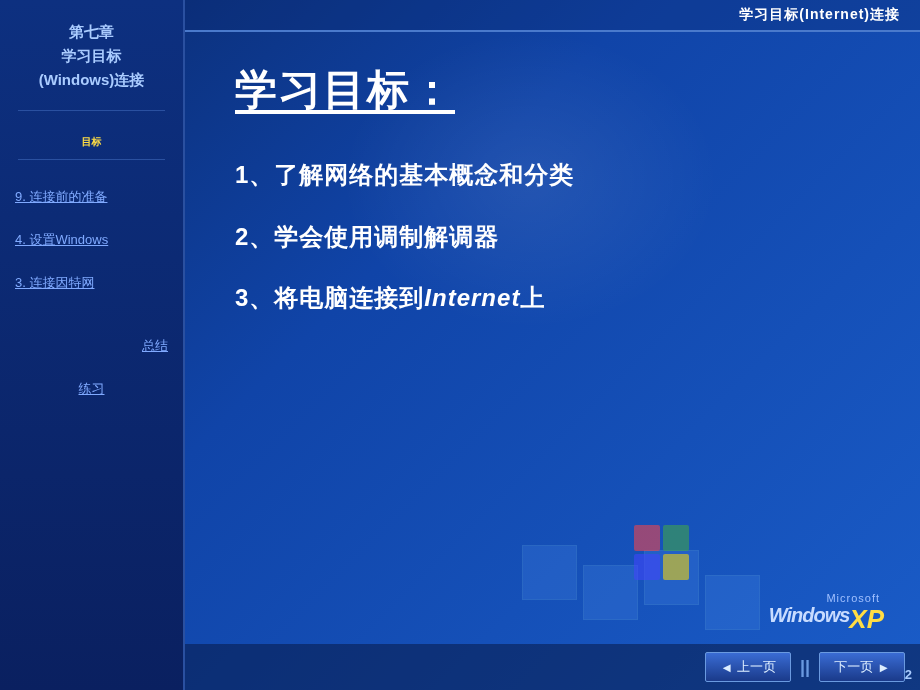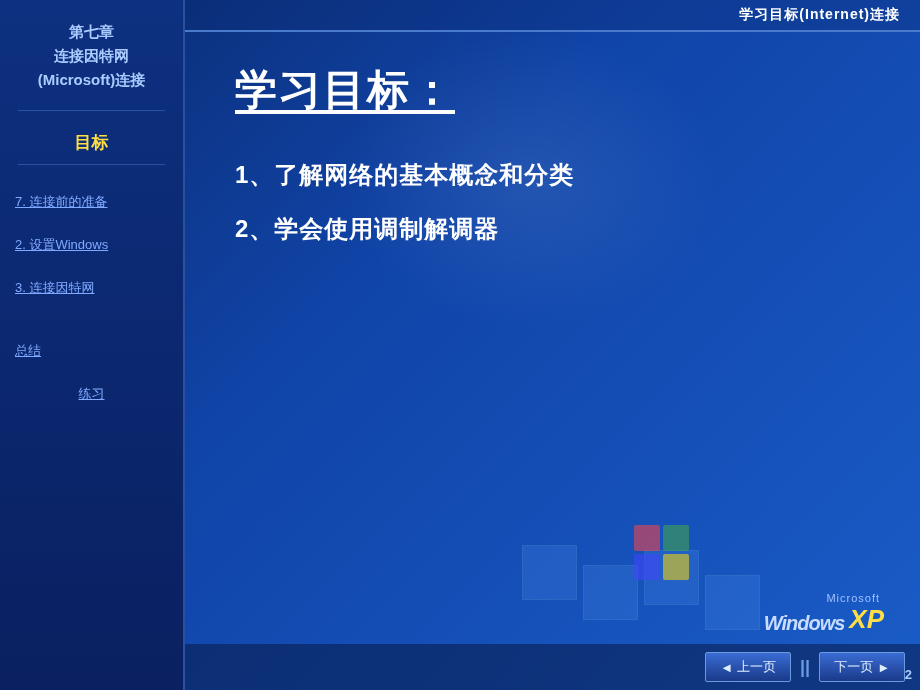--- a/index.html
+++ b/index.html
@@ -90,21 +90,21 @@
 
     .sidebar-item {
       width: 100%;
       padding: 10px 15px;
       cursor: pointer;
       text-align: center;
     }
 
     .sidebar-item-active {
       color: #ffdd44;
-      font-size: 17px;
+      font-size: 10px;
       font-weight: bold;
     }
 
     .sidebar-item-link {
       color: #80aaff;
       font-size: 13px;
       text-decoration: underline;
       cursor: pointer;
     }
 
@@ -159,21 +159,21 @@
       text-decoration: underline;
       text-underline-offset: 6px;
       margin-bottom: 40px;
       letter-spacing: 2px;
     }
 
     .objectives-list {
       list-style: none;
       display: flex;
       flex-direction: column;
-      gap: 20px;
+      gap: 28px;
     }
 
     .objective-item {
       color: #ffffff;
       font-size: 24px;
       font-weight: bold;
       letter-spacing: 1px;
       line-height: 1.4;
     }
 
@@ -264,56 +264,56 @@
 
       <svg class="flag-svg" width="55" height="55" viewBox="0 0 55 55">
         <rect x="0" y="0" width="26" height="26" fill="#ff4444" rx="2"></rect>
         <rect x="29" y="0" width="26" height="26" fill="#44aa44" rx="2"></rect>
         <rect x="0" y="29" width="26" height="26" fill="#4444ff" rx="2"></rect>
         <rect x="29" y="29" width="26" height="26" fill="#ffdd00" rx="2"></rect>
       </svg>
       <div style="display:flex; align-items:baseline; margin-top: 2px;">
         <span style="color:#a0c0ff; font-size:11px; letter-spacing:1px; display:block; text-align:right; margin-right:4px;">Microsoft</span>
       </div>
-      <div style="display:flex; align-items:flex-end;">
+      <div style="display:flex; align-items:flex-start;">
         <span style="color:#c8dcff; font-size:20px; font-weight:bold; font-style:italic; letter-spacing:-1px;">Windows</span>
-        <span style="color:#ffdd44; font-size:26px; font-weight:bold; font-style:italic; margin-left:5px;">XP</span>
+        <span style="color:#ffdd44; font-size:26px; font-weight:bold; font-style:italic; ">XP</span>
       </div>
     </div>
   </div>
 
   <div class="sidebar">
     <div class="sidebar-chapter-title">
       <span>第七章</span><br>
-      <span>连接因特网</span><br>
-      <span>(Microsoft)连接</span>
+      <span>学习目标</span><br>
+      <span>(Windows)连接</span>
     </div>
 
     <div class="sidebar-divider"></div>
 
     <div class="sidebar-item">
       <span class="sidebar-item-active">目标</span>
     </div>
 
     <div class="sidebar-divider"></div>
 
     <div class="sidebar-nav-items">
       <div class="sidebar-nav-item">
-        <span class="sidebar-item-link">7. 连接前的准备</span>
+        <span class="sidebar-item-link">9. 连接前的准备</span>
       </div>
       <div class="sidebar-nav-item">
-        <span class="sidebar-item-link">2. 设置Windows</span>
+        <span class="sidebar-item-link">4. 设置Windows</span>
       </div>
       <div class="sidebar-nav-item">
         <span class="sidebar-item-link">3. 连接因特网</span>
       </div>
     </div>
 
     <div style="margin-top: 20px; width:100%;">
-      <div class="sidebar-nav-item" style="text-align:left;">
+      <div class="sidebar-nav-item" style="text-align:right;">
         <span class="sidebar-item-link">总结</span>
       </div>
       <div class="sidebar-nav-item" style="text-align:center;">
         <span class="sidebar-item-link">练习</span>
       </div>
     </div>
   </div>
 
   <div class="main-content">
 
@@ -323,20 +323,23 @@
 
     <div class="content-area">
       <div class="page-title">学习目标：</div>
 
       <ul class="objectives-list">
         <li class="objective-item">
           <span>1、了解网络的基本概念和分类</span>
         </li>
         <li class="objective-item">
           <span>2、学会使用调制解调器</span>
+        </li>
+        <li class="objective-item">
+          <span>3、将电脑连接到<span class="highlight">Internet</span>上</span>
         </li>
       </ul>
     </div>
 
     <div class="bottom-nav">
       <button class="nav-button">
         <span>◄</span>
         <span>上一页</span>
       </button>
       <span class="nav-separator">||</span>

